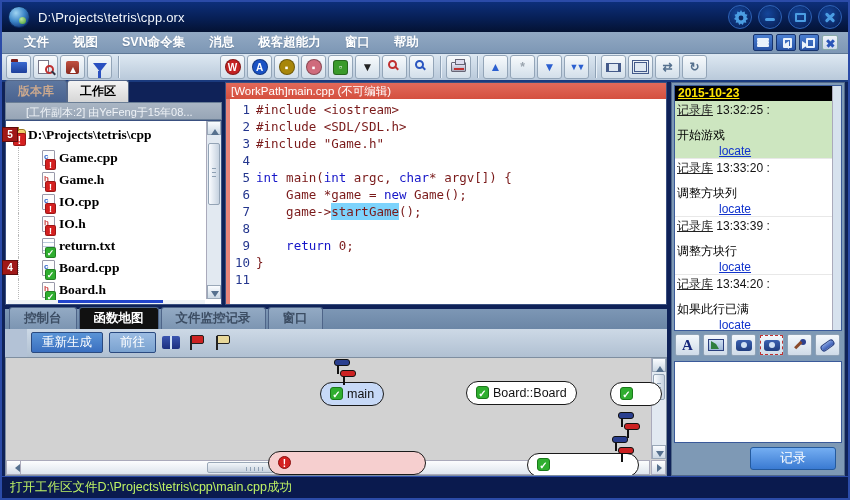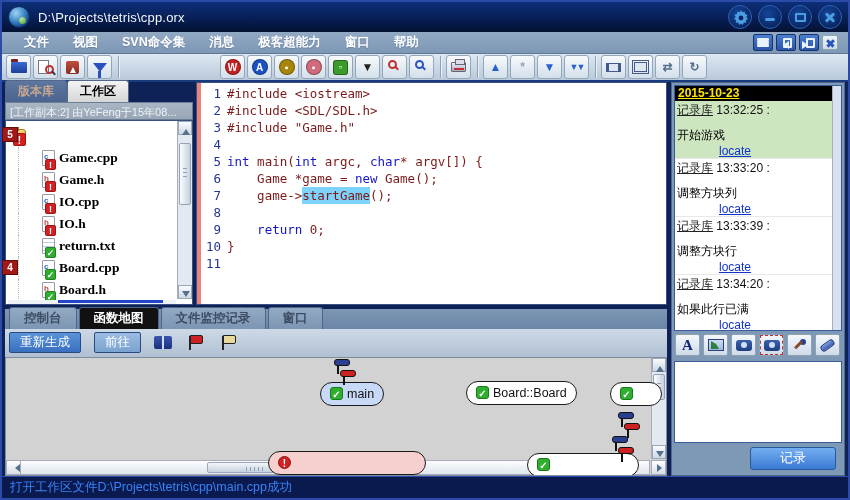--- a/index.html
+++ b/index.html
@@ -72,27 +72,27 @@
   .i-print::after { content:""; position:absolute; left:2px; bottom:1px; width:10px; height:2px; background:#c03030;}
   .i-fitw { width:15px; height:9px; border:1px solid #445a8a; border-left:3px solid #445a8a; border-right:3px solid #445a8a; background:#dfe8f2;}
   .i-fitf { width:13px; height:10px; border:1px double #445a8a; outline:1px solid #445a8a; outline-offset:1px; background:#dfe8f2;}
 
   
   .main-row { flex:1; display:flex; padding:0 3px; min-height:0; }
   .left-stack { width:662px; display:flex; flex-direction:column; }
   .upper-row { height:225px; display:flex; }
 
   
-  .left-panel { width:188px; display:flex; flex-direction:column; }
+  .left-panel { width:217px; display:flex; flex-direction:column; }
   .lp-tabs { height:20px; display:flex; align-items:flex-end; }
   .lp-tab { font-size:12px; font-weight:bold; padding:2px 12px 2px; border:1px solid #55688a; border-bottom:none; border-radius:3px 3px 0 0; cursor:pointer;}
   .lp-tab.inactive { color:#caa88e; background:linear-gradient(#5d77a0,#4a6390); }
   .lp-tab.active { color:#000; background:linear-gradient(#f4f4f4,#d6d6d6); }
   .lp-header { height:18px; background:linear-gradient(#aab6c4,#97a5b6); color:#eef2f6; font-size:11px;
-    line-height:18px; padding:0 4px; white-space:nowrap; overflow:hidden; border:1px solid #6a7e96; }
+    line-height:18px; padding:0 20px; white-space:nowrap; overflow:hidden; border:1px solid #6a7e96; }
   .tree { flex:1; background:#fff; border:1px solid #3a5080; position:relative; overflow:hidden; }
   .tree-rows { position:absolute; inset:2px 16px 5px 2px; }
   .trow { display:flex; align-items:center; height:22px; cursor:pointer; }
   .trow.root { height:24px; }
   .trow .indent { width:24px; height:100%; border-left:1px dotted #b8b8b8; margin-left:10px; }
   .fname { font-family:"Liberation Serif", serif; font-weight:bold; font-size:13.5px; color:#000; margin-left:2px; white-space:nowrap;}
   .ficon { position:relative; width:15px; height:17px; flex:none; }
   .ficon .pg { position:absolute; left:0; top:0; width:13px; height:16px; background:#fdfdfd; border:1px solid #99a; border-radius:1px;}
   .ficon .pg::after { position:absolute; left:1px; top:1px; font-size:8px; font-weight:bold; }
   .ficon.cpp .pg::after { content:"c"; color:#3366cc; }
@@ -160,22 +160,22 @@
   .rec-btn { width:86px; height:23px; background:linear-gradient(#74aef2,#3a7ad2); border:1px solid #245a9e;
     border-radius:3px; color:#fff; font-size:13px; cursor:pointer; font-family:"Liberation Sans",sans-serif;}
 
   
   .bottom-panel { height:173px; border-top:4px solid #0f2258; display:flex; flex-direction:column; background:#b3c2d6;}
   .bp-tabs { height:20px; background:linear-gradient(#7d97b5,#6b86a6); display:flex; align-items:flex-end; padding-left:4px;}
   .bp-tab { font-size:12.5px; font-weight:bold; padding:2px 14px; margin-right:2px; border-radius:3px 3px 0 0;
     border:1px solid #4e6488; border-bottom:none; cursor:pointer;text-align:right; }
   .bp-tab.inactive { color:#3c4d63; background:linear-gradient(#93aac4,#7c95b2); }
   .bp-tab.active { color:#fff; background:#111; }
-  .bp-toolbar { height:28px; display:flex; align-items:center; gap:13px; padding:0 4px;
-    background:linear-gradient(#cdd9e6,#b0c0d2); }
+  .bp-toolbar { height:28px; display:flex; align-items:center; gap:6px; padding:0 4px;
+    background:linear-gradient(#cdd9e6,#b0c0d2);margin-left:22px; }
   .bp-btn { height:21px; padding:0 10px; color:#fff; font-size:12.5px; border-radius:2px; cursor:pointer;
     border:1px solid #2a4a80; font-family:"Liberation Sans",sans-serif; }
   .bp-btn.primary { background:linear-gradient(#5a94d6,#3a6fc0); }
   .bp-btn.secondary { background:linear-gradient(#9cbce2,#7aa2d0); }
   .ic-map { width:18px; height:13px; background:linear-gradient(#3a55b0,#1c2f7e); border-radius:2px; position:relative; cursor:pointer;}
   .ic-map::after { content:""; position:absolute; left:8px; top:0; width:2px; height:13px; background:#cfe0f4;}
   .flagbtn { width:20px; height:20px; position:relative; cursor:pointer; }
   .flagbtn::before { content:""; position:absolute; left:4px; top:2px; width:12px; height:7px; border-radius:2px; border:1px solid #222;}
   .flagbtn::after { content:""; position:absolute; left:4px; top:3px; width:2px; height:14px; background:#222;}
   .flagbtn.red::before { background:#cc2222; }
@@ -203,21 +203,21 @@
   .hsb-thumb::after { content:"";position:absolute; top:4px; left:38px; width:18px; height:4px;
     background:repeating-linear-gradient(90deg,#8ea0b4 0 1px, transparent 1px 4px);}
   .map-vsb { position:absolute; right:0; top:0; bottom:16px; width:15px; background:#e2e9f1; border-left:1px solid #aab;}
   .map-corner { position:absolute; right:0; bottom:0; width:15px; height:15px; background:linear-gradient(#fff,#d6dee8);
     border:1px solid #aab; cursor:pointer; }
   .map-corner::after { content:""; position:absolute; top:3px; left:5px; border:4px solid transparent; border-left:5px solid #55708e;}
   .map-vsb .vsb-thumb { height:26px; margin:2px 1px; }
   .map-vsb .vsb-thumb::after { top:8px; }
 
   
-  .statusbar { height:22px; background:#0a1a4e; color:#3b82f6; font-size:12.5px; line-height:20px;
+  .statusbar { height:22px; background:#0a1a4e; color:#bef264; font-size:12.5px; line-height:20px;
     padding:0 8px; border-top:1px solid #2b4ba8; white-space:nowrap; }
 </style>
 </head>
 <body>
 
 <div class="window">
 
   <div class="titlebar">
     <div class="logo"></div>
     <div class="title-text">D:\Projects\tetris\cpp.orx</div>
@@ -359,20 +359,21 @@
             <div class="lp-tab inactive">版本库</div>
             <div class="lp-tab active">工作区</div>
           </div>
           <div class="lp-header">[工作副本:2] 由YeFeng于15年08...</div>
           <div class="tree">
             <div class="tree-rows" id="tree-rows">
                 <div class="trow root">
                   <span class="foldico">
   <span class="badge err">!</span>
                   </span>
+  <span class="fname">D:\Projects\tetris\cpp</span>
                 </div>
                 <div class="trow">
                   <span class="indent"></span>
     <span class="ficon cpp">
                     <span class="pg"></span>
                     <span class="badge err">!</span>
                   </span>
     <span class="fname">Game.cpp</span>
                 </div>
                 <div class="trow">
@@ -429,20 +430,21 @@
               <div class="vsb-thumb"></div>
               <div class="vsb-btn dn"></div>
             </div>
             <div class="tree-hsb">
                 <div class="ht"></div>
               </div>
           </div>
         </div>
 
         <div class="editor">
+          <div class="ed-tab">[WorkPath]main.cpp (不可编辑)</div>
           <div class="code" id="code">
               <div class="cl"><span class="ln">1</span><span class="seg m">#include &lt;iostream&gt;</span></div>
               <div class="cl"><span class="ln">2</span><span class="seg m">#include &lt;SDL/SDL.h&gt;</span></div>
               <div class="cl"><span class="ln">3</span><span class="seg m">#include "Game.h"</span></div>
               <div class="cl"><span class="ln">4</span></div>
               <div class="cl"><span class="ln">5</span><span class="seg k">int</span><span class="seg m"> main(</span><span class="seg k">int</span><span class="seg m"> argc, </span><span class="seg k">char</span><span class="seg m">* argv[]) {</span></div>
               <div class="cl"><span class="ln">6</span><span class="seg m">    Game *game = </span><span class="seg k">new</span><span class="seg m"> Game();</span></div>
               <div class="cl"><span class="ln">7</span><span class="seg m">    game-&gt;</span><span class="seg h">startGame</span><span class="seg m">();</span></div>
               <div class="cl"><span class="ln">8</span></div>
               <div class="cl"><span class="ln">9</span><span class="seg m">    </span><span class="seg k">return</span><span class="seg m"> 0;</span></div>

